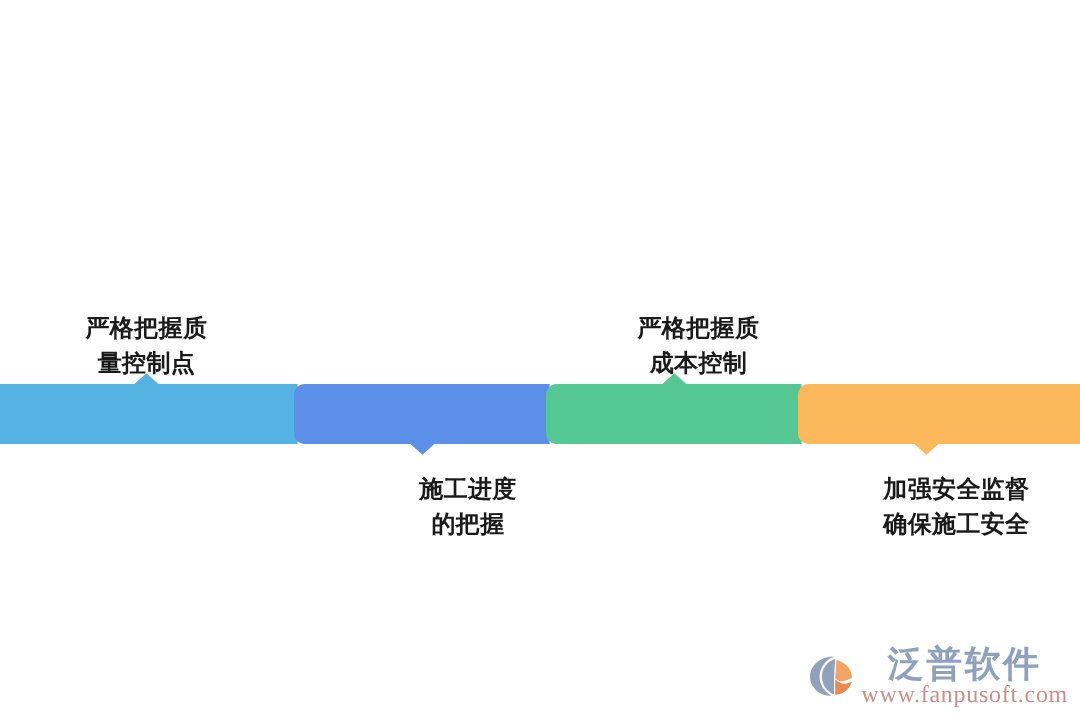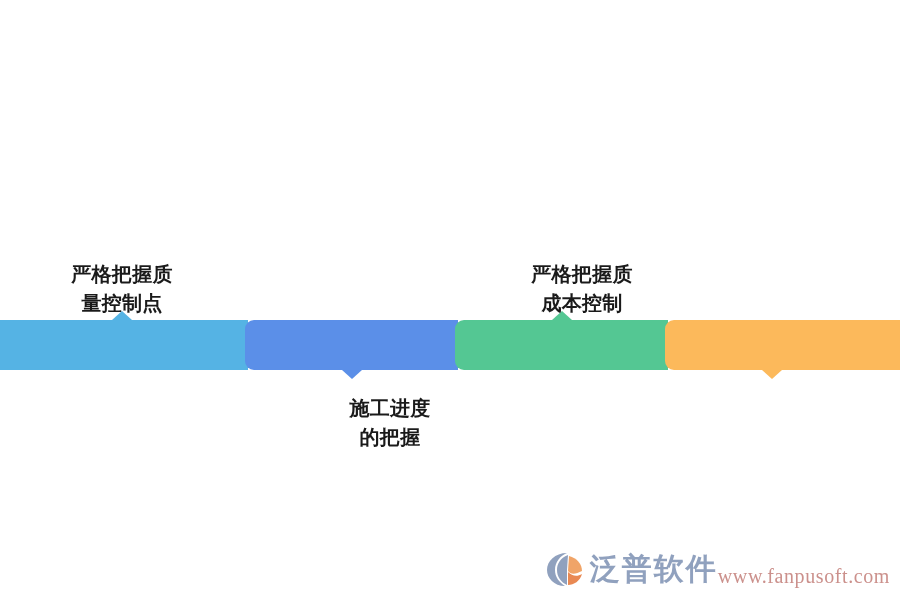--- a/index.html
+++ b/index.html
@@ -86,22 +86,22 @@
     pointer-events: none;
   }
   .wm-mark {
     width: 40px;
     height: 38px;
     margin-right: 4px;
     flex: 0 0 auto;
   }
   .wm-text {
     display: flex;
-    flex-direction: row;
-    align-items: flex-end;
+    flex-direction: column;
+    align-items: center;
   }
   .wm-name {
     font-size: 30px;
     font-weight: bold;
     color: #8b9cbb;
     line-height: 32px;
     letter-spacing: 2px;
     font-family: "DejaVu Sans", "Liberation Sans", sans-serif;
   }
   .wm-url {
@@ -139,20 +139,22 @@
 
   <div class="label label-above" id="lbl-0" style="left: 122px; top: 318px; color: rgb(26, 26, 26);">严格把握质
 量控制点</div>
 
   <div class="label label-below" id="lbl-1" style="left: 352px; top: 394px; color: rgb(26, 26, 26); margin-left: 38px;">施工进度
 的把握</div>
 
   <div class="label label-above" id="lbl-2" style="left: 582px; top: 318px; color: rgb(26, 26, 26);">严格把握质
 成本控制</div>
 
+  <div class="label label-below" id="lbl-3" style="left: 797px; top: 394px; color: rgb(26, 26, 26);">加强安全监督
+确保施工安全</div>
 
   <div class="watermark">
     <svg class="wm-mark" viewBox="0 0 40 38">
       <path d="M21 3 C9 3 1 11 1 20 C1 28 8 36 19 36 C13 32 9 27 9 20 C9 12 14 6 21 3 Z" fill="#8b9cbb"></path>
       <path d="M22 5 C14 8 11 14 11 20 C11 27 15 32 21 35 L21 20 Z" fill="#8b9cbb"></path>
       <path d="M23 6 C31 8 36 14 36 21 C30 24 25 25 22 21 Z" fill="#f0a060"></path>
       <path d="M22 22 C26 26 31 27 36 24 C34 31 28 35 22 35 Z" fill="#e8834a"></path>
     </svg>
     <div class="wm-text">
       <div class="wm-name" style="color: rgb(139, 156, 187);">泛普软件</div>

